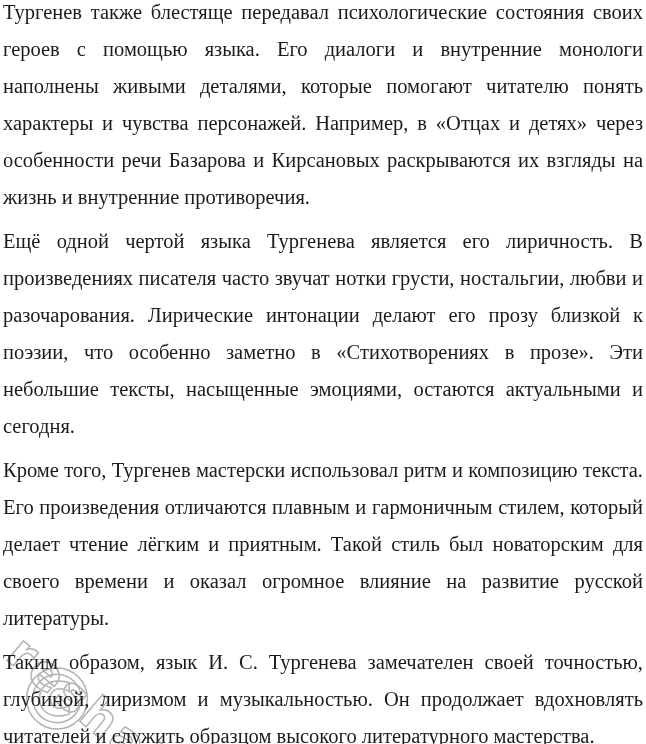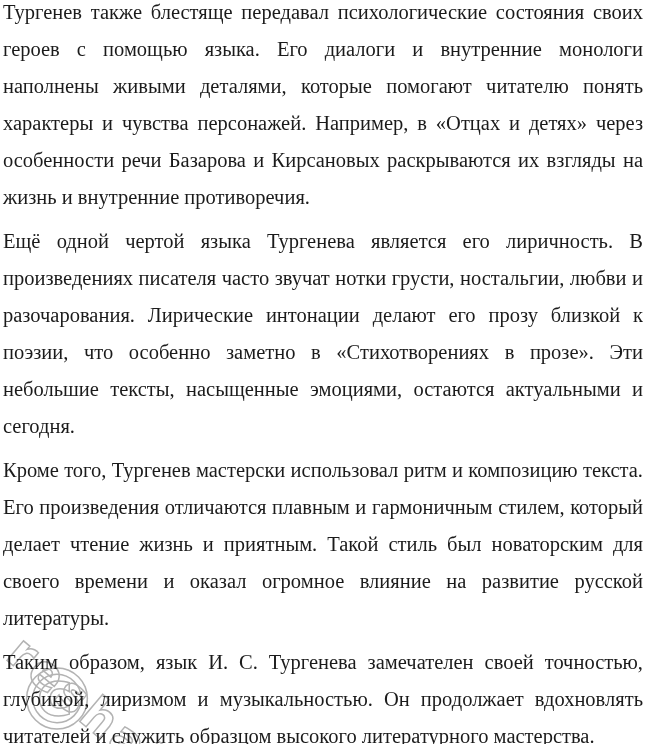--- a/index.html
+++ b/index.html
@@ -52,17 +52,17 @@
 <div class="page">
 
   <svg class="watermark" width="240" height="190" viewBox="0 0 240 190" aria-hidden="true">
     <text class="wm-glyph" x="15" y="175" font-size="84">©</text>
     <text class="wm-glyph" font-size="47" letter-spacing="4" transform="translate(4,104) rotate(40)">reshak.ru</text>
   </svg>
 
   <div class="text-layer">
     <p>Тургенев также блестяще передавал психологические состояния своих героев с помощью языка. Его диалоги и внутренние монологи наполнены живыми деталями, которые помогают читателю понять характеры и чувства персонажей. Например, в «Отцах и детях» через особенности речи Базарова и Кирсановых раскрываются их взгляды на жизнь и внутренние противоречия.</p>
     <p>Ещё одной чертой языка Тургенева является его лиричность. В произведениях писателя часто звучат нотки грусти, ностальгии, любви и разочарования. Лирические интонации делают его прозу близкой к поэзии, что особенно заметно в «Стихотворениях в прозе». Эти небольшие тексты, насыщенные эмоциями, остаются актуальными и сегодня.</p>
-    <p>Кроме того, Тургенев мастерски использовал ритм и композицию текста. Его произведения отличаются плавным и гармоничным стилем, который делает чтение жизнь и приятным. Такой стиль был новаторским для своего времени и оказал огромное влияние на развитие русской литературы.</p>
+    <p>Кроме того, Тургенев мастерски использовал ритм и композицию текста. Его произведения отличаются плавным и гармоничным стилем, который делает чтение лёгким и приятным. Такой стиль был новаторским для своего времени и оказал огромное влияние на развитие русской литературы.</p>
     <p>Таким образом, язык И. С. Тургенева замечателен своей точностью, глубиной, лиризмом и музыкальностью. Он продолжает вдохновлять читателей и служить образцом высокого литературного мастерства.</p>
   </div>
 
 </div>
 
 </body></html>

